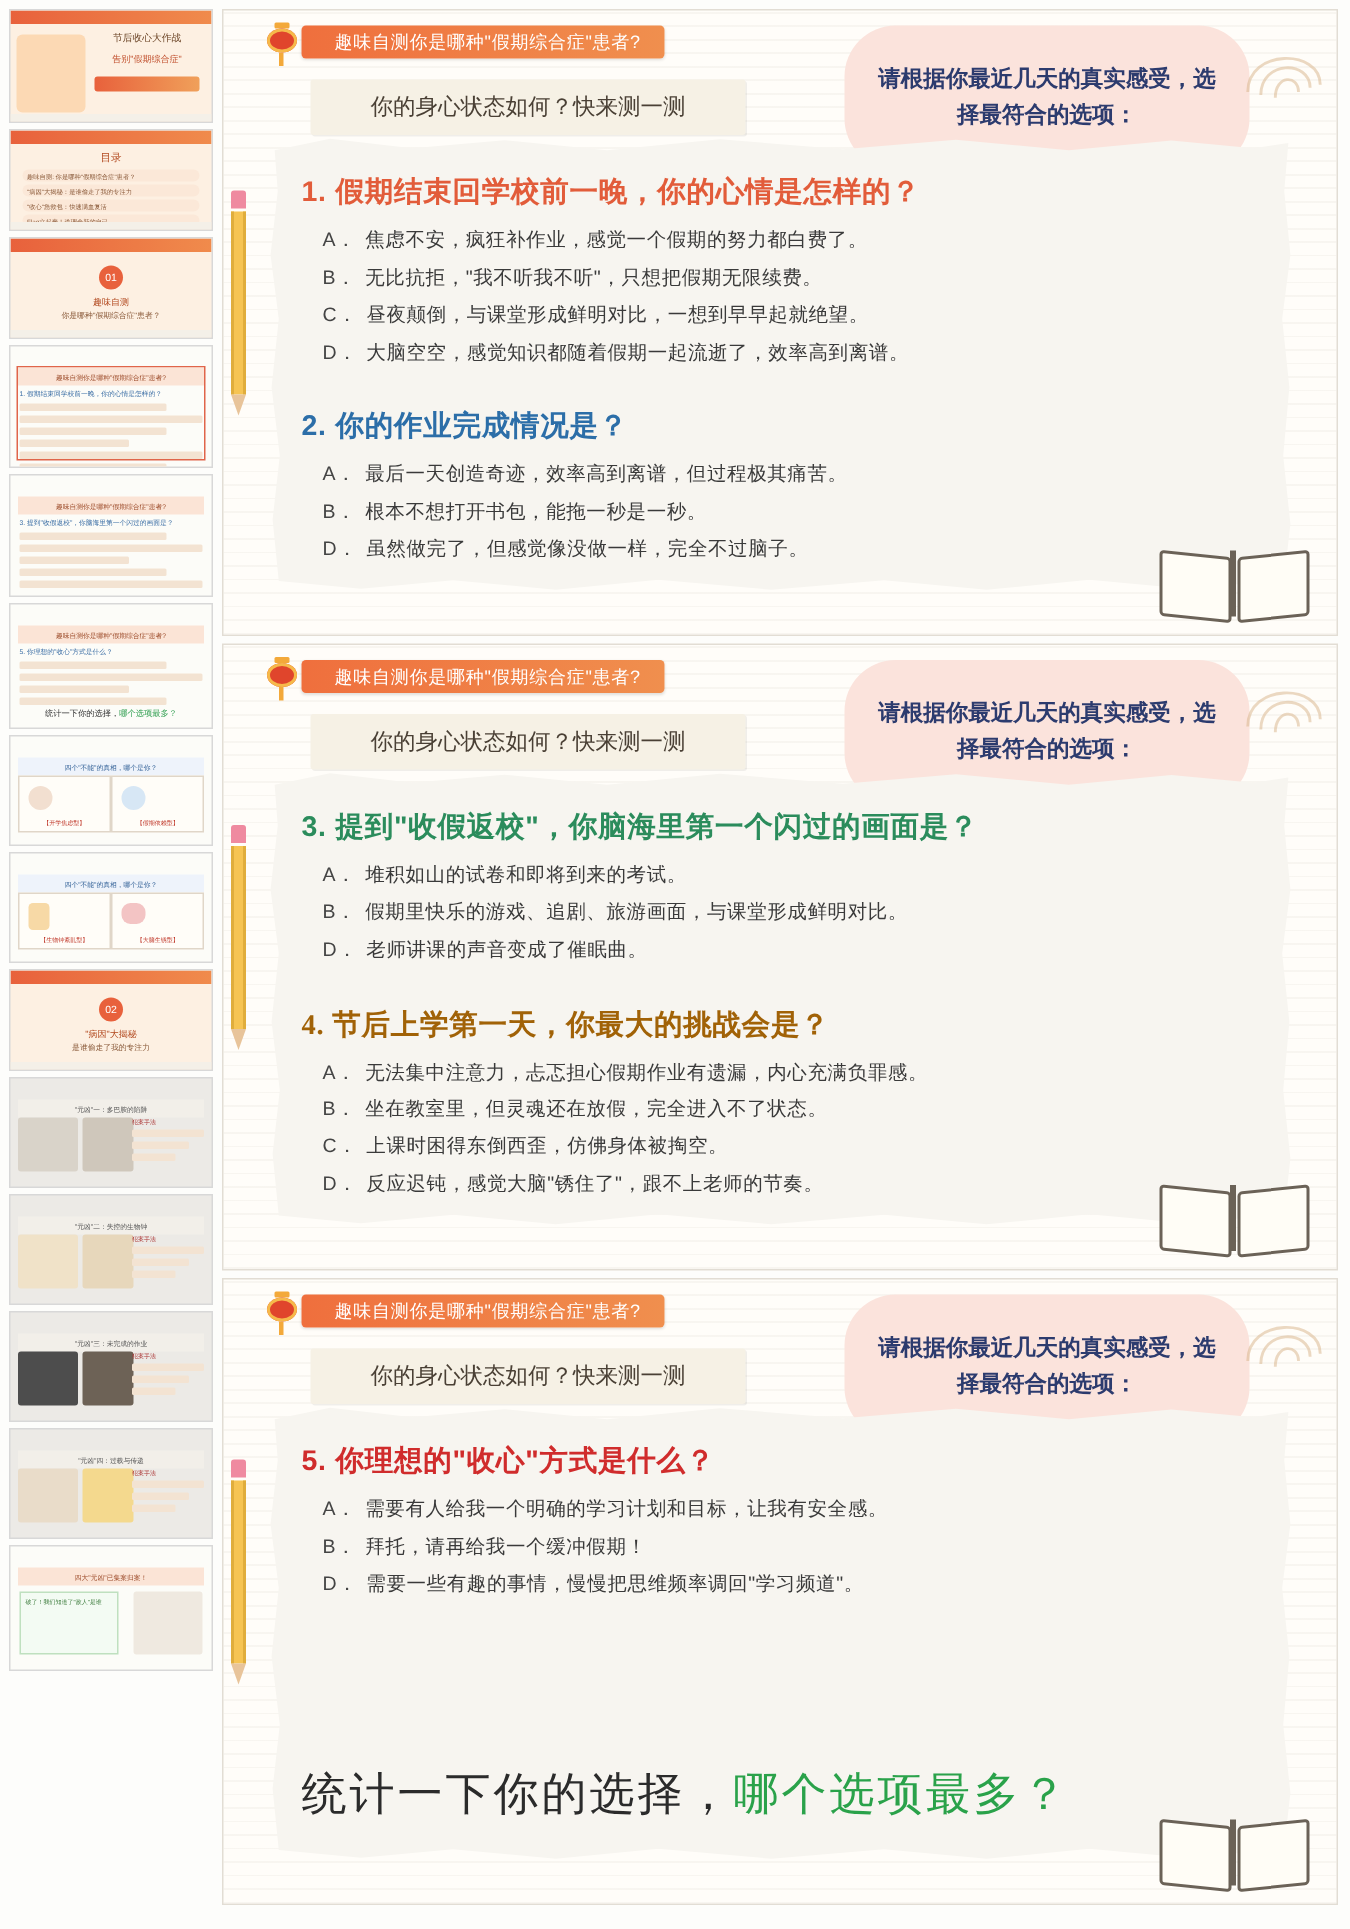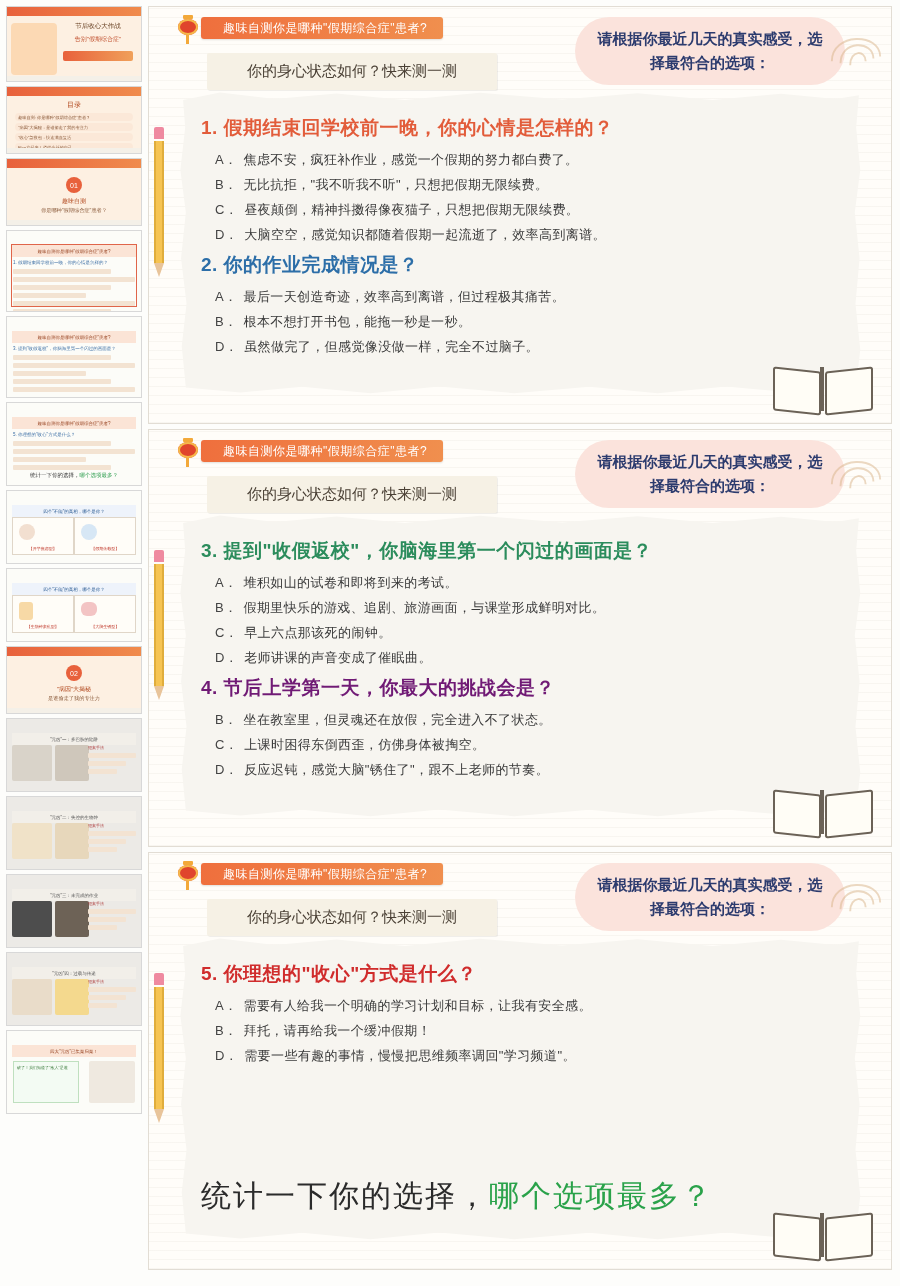--- a/index.html
+++ b/index.html
@@ -142,22 +142,22 @@
   .lantern .cap {
     position: absolute; left: 8px; top: 4px; width: 10px; height: 4px;
     background: #f3a93a; border-radius: 1px;
   }
   .lantern .tail {
     position: absolute; left: 11px; top: 24px; width: 3px; height: 9px;
     background: #f3a93a;
   }
   
   .pink-bubble {
-    position: absolute; right: 46px; top: 10px;
-    width: 270px; padding: 10px 16px;
+    position: absolute; right: 58px; top: 10px;
+    width: 270px; padding: 24px 16px;
     background: #fbe3dc; border-radius: 34px;
     color: #2c3b6e; font-size: 15px; line-height: 1.6;
     text-align: center; font-weight: bold;
   }
   
   .sub-title {
     position: absolute; left: 58px; top: 46px;
     width: 290px; padding: 9px 6px;
     background: #f6f1e5;
     border-radius: 2px;
@@ -183,28 +183,28 @@
     position: absolute; left: 52px; top: 108px;
     width: 640px; height: 258px;
   }
   .q-title {
     font-size: 19px; margin: 0 0 10px 0; font-weight: bold;
     letter-spacing: .5px;
   }
   .q-title.q1 { color: #e25c3a; }
   .q-title.q2 { color: #2c6ea8; }
   .q-title.q3 { color: #2b8c5c; }
-  .q-title.q4 { color: #701a75; }
+  .q-title.q4 { color: #a16207; font-family: Liberation Serif, serif; }
   .q-title.q5 { color: #d02c2c; }
   .opt {
     font-size: 13px; color: #3a3a3a; line-height: 1.45;
     margin: 0 0 6px 14px; letter-spacing: .4px;
   }
   .opt .lab { color: #444; margin-right: 6px; }
-  .q-block-2 { margin-top: 8px; }
+  .q-block-2 { margin-top: 27px; }
 
   .bigline {
     position: absolute; left: 52px; bottom: 52px;
     width: 600px; font-size: 30px; letter-spacing: 2px; color: #2b2b2b;
   }
   .bigline .green { color: #2aa24a; }
 
   
   .book {
     position: absolute; right: 18px; bottom: 10px;
@@ -438,21 +438,21 @@
         <span>你的身心状态如何？快来测一测</span>
       </div>
 
       <div class="paper"></div>
 
       <div class="paper-inner">
         <div>
           <div class="q-title q1">1. 假期结束回学校前一晚，你的心情是怎样的？</div>
           <div class="opt"><span class="lab">A．</span><span>焦虑不安，疯狂补作业，感觉一个假期的努力都白费了。</span></div>
           <div class="opt"><span class="lab">B．</span><span>无比抗拒，"我不听我不听"，只想把假期无限续费。</span></div>
-          <div class="opt"><span class="lab">C．</span><span>昼夜颠倒，精神抖擞得像夜猫子，只想把假期无限续费。</span></div>
+          <div class="opt"><span class="lab">C．</span><span>昼夜颠倒，与课堂形成鲜明对比，一想到早早起就绝望。</span></div>
           <div class="opt"><span class="lab">D．</span><span>大脑空空，感觉知识都随着假期一起流逝了，效率高到离谱。</span></div>
         </div>
         <div class="q-block-2">
           <div class="q-title q2">2. 你的作业完成情况是？</div>
           <div class="opt"><span class="lab">A．</span><span>最后一天创造奇迹，效率高到离谱，但过程极其痛苦。</span></div>
           <div class="opt"><span class="lab">B．</span><span>根本不想打开书包，能拖一秒是一秒。</span></div>
           <div class="opt"><span class="lab">D．</span><span>虽然做完了，但感觉像没做一样，完全不过脑子。</span></div>
         </div>
       </div>
 
@@ -495,25 +495,25 @@
         <span>你的身心状态如何？快来测一测</span>
       </div>
 
       <div class="paper"></div>
 
       <div class="paper-inner">
         <div>
           <div class="q-title q3">3. 提到"收假返校"，你脑海里第一个闪过的画面是？</div>
           <div class="opt"><span class="lab">A．</span><span>堆积如山的试卷和即将到来的考试。</span></div>
           <div class="opt"><span class="lab">B．</span><span>假期里快乐的游戏、追剧、旅游画面，与课堂形成鲜明对比。</span></div>
-          <div class="opt"><span class="lab">C．</span><span>早上六点那该死的闹钟。</span></div>
           <div class="opt"><span class="lab">D．</span><span>老师讲课的声音变成了催眠曲。</span></div>
         </div>
         <div class="q-block-2">
           <div class="q-title q4">4. 节后上学第一天，你最大的挑战会是？</div>
+          <div class="opt"><span class="lab">A．</span><span>无法集中注意力，忐忑担心假期作业有遗漏，内心充满负罪感。</span></div>
           <div class="opt"><span class="lab">B．</span><span>坐在教室里，但灵魂还在放假，完全进入不了状态。</span></div>
           <div class="opt"><span class="lab">C．</span><span>上课时困得东倒西歪，仿佛身体被掏空。</span></div>
           <div class="opt"><span class="lab">D．</span><span>反应迟钝，感觉大脑"锈住了"，跟不上老师的节奏。</span></div>
         </div>
       </div>
 
       <div class="pencil">
         <div class="eraser"></div>
           <div class="body"></div>
           <div class="tip"></div>

